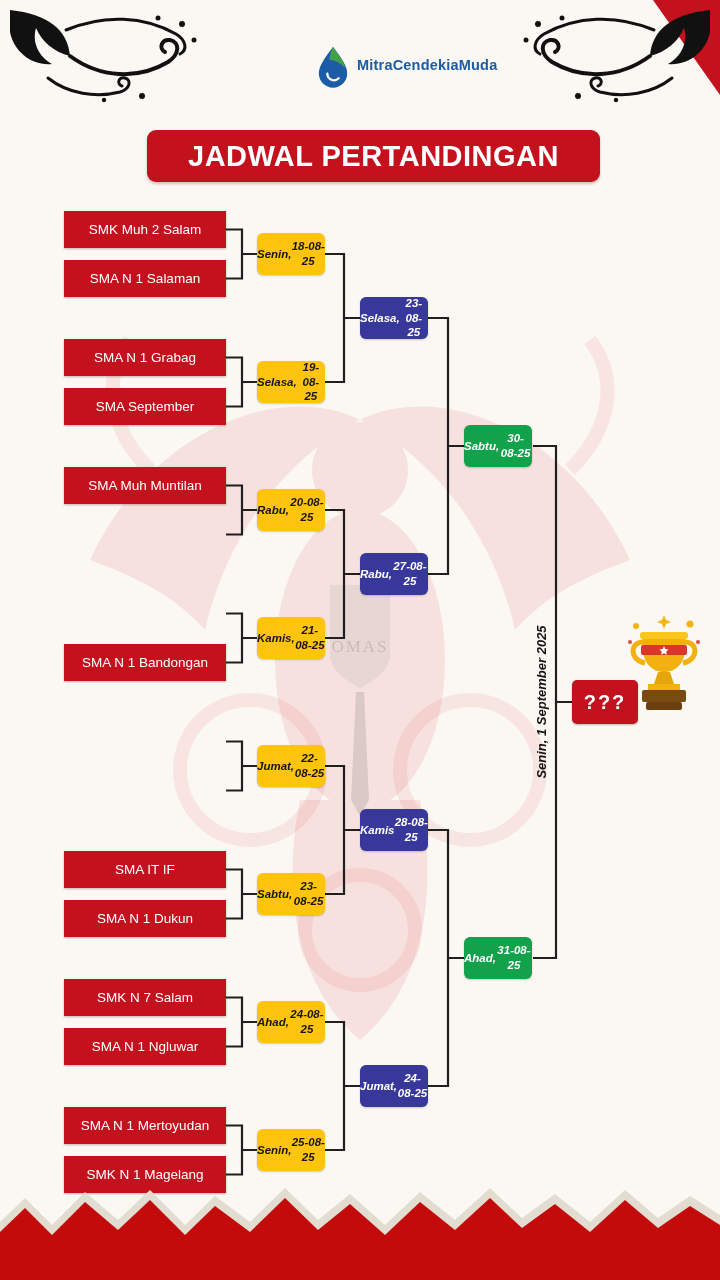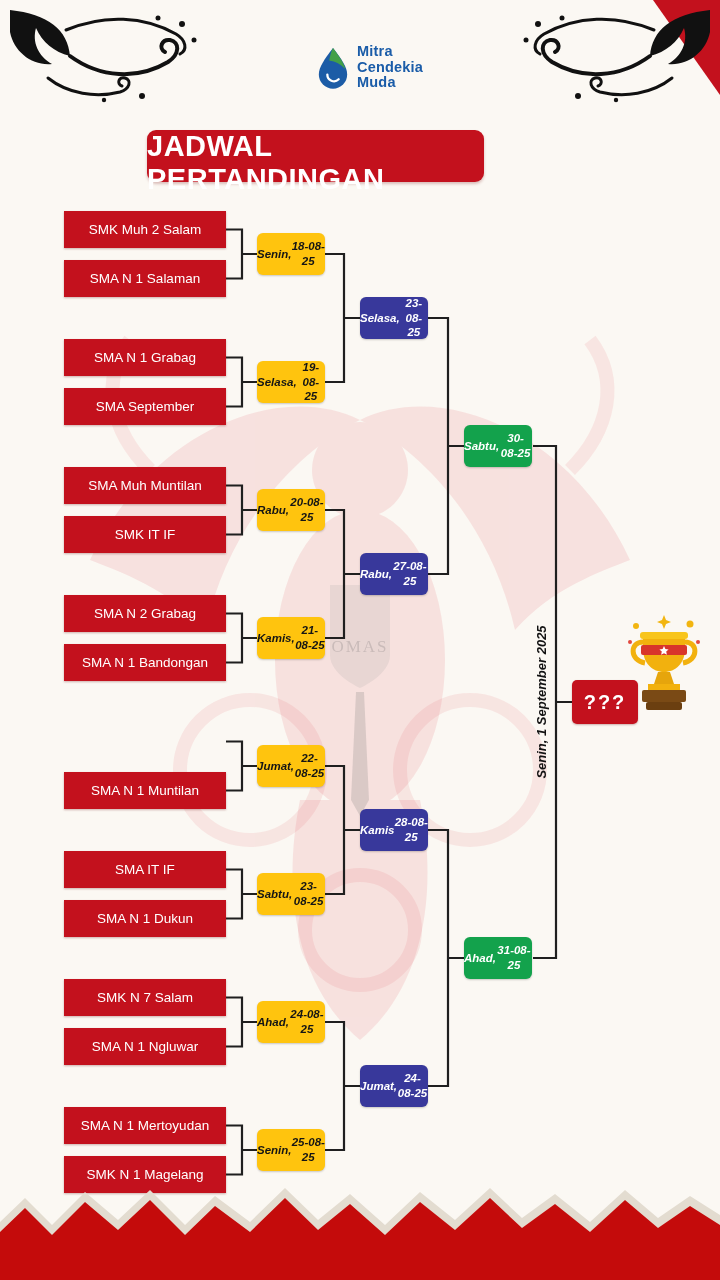--- a/index.html
+++ b/index.html
@@ -8,25 +8,25 @@
     background:#FBF8F3;overflow:hidden;
     font-family:"Liberation Sans", sans-serif;color:#1e1e1e;
   }
   
   .corner-red{position:absolute;top:0;right:0;}
   .flourish{position:absolute;top:8px;width:192px;height:96px;}
   .flourish.left{left:8px;}
   .flourish.right{left:520px;transform:scaleX(-1);}
   
   .logo{position:absolute;left:316px;top:44px;display:flex;align-items:center;gap:7px;}
-  .logo-text{display:flex;flex-direction:column;line-height:1.08;
-    color:#1A5CA8;font-weight:bold;font-size:14.5px;letter-spacing:.2px;}
-  
-  .title-banner{position:absolute;left:147px;top:130px;width:337px;height:52px;
-    background:#C3111D;border-radius:9px;display:flex;align-items:flex-start;justify-content:center;
+  .logo-text{display:flex;line-height:1.08;
+    color:#1A5CA8;font-weight:bold;font-size:14.5px;letter-spacing:.2px;text-align:center;}
+  
+  .title-banner{position:absolute;left:147px;top:130px;width:453px;height:52px;
+    background:#C3111D;border-radius:9px;display:flex;align-items:center;justify-content:center;
     box-shadow:0 2px 3px rgba(120,10,10,.25);}
   .title-banner span{color:#fff;font-size:29px;font-weight:bold;letter-spacing:.5px;}
   
   .team{position:absolute;left:64px;width:162px;height:37px;background:#C3111D;color:#fff;
     border-radius:0;display:flex;align-items:center;justify-content:center;
     font-size:13.5px;font-weight:500;text-align:center;box-shadow:0 1px 2px rgba(100,8,8,.3);}
   .dbox{position:absolute;width:68px;height:42px;border-radius:6px;display:flex;
     align-items:center;justify-content:center;font-style:italic;font-weight:bold;font-size:11.5px;
     line-height:1.3;text-align:center;box-shadow:0 1px 2px rgba(0,0,0,.2);}
   .dbox.r1{left:257px;background:#FFC40E;color:#151515;}
@@ -131,24 +131,21 @@
       M428,318 H448 V574 H428 M448,446 H464
       M428,830 H448 V1086 H428 M448,958 H464
       M533,446 H556 V958 H533 M556,702 H572"></path>
   </svg>
 
   <div class="team" style="top:211px">SMK Muh 2 Salam</div>
   <div class="team" style="top:260px">SMA N 1 Salaman</div>
   <div class="team" style="top:339px">SMA N 1 Grabag</div>
   <div class="team" style="top:388px">SMA September</div>
   <div class="team" style="top:467px">SMA Muh Muntilan</div>
-  <div class="team" style="top:516px">SMK IT IF</div>
-  <div class="team" style="top:595px">SMA N 2 Grabag</div>
   <div class="team" style="top:644px">SMA N 1 Bandongan</div>
-  <div class="team" style="top:772px">SMA N 1 Muntilan</div>
   <div class="team" style="top:851px">SMA IT IF</div>
   <div class="team" style="top:900px">SMA N 1 Dukun</div>
   <div class="team" style="top:979px">SMK N 7 Salam</div>
   <div class="team" style="top:1028px">SMA N 1 Ngluwar</div>
   <div class="team" style="top:1107px">SMA N 1 Mertoyudan</div>
   <div class="team" style="top:1156px">SMK N 1 Magelang</div>
 
   <div class="dbox r1" style="top:233px">
     <span>Senin,</span>
     <span>18-08-25</span>

